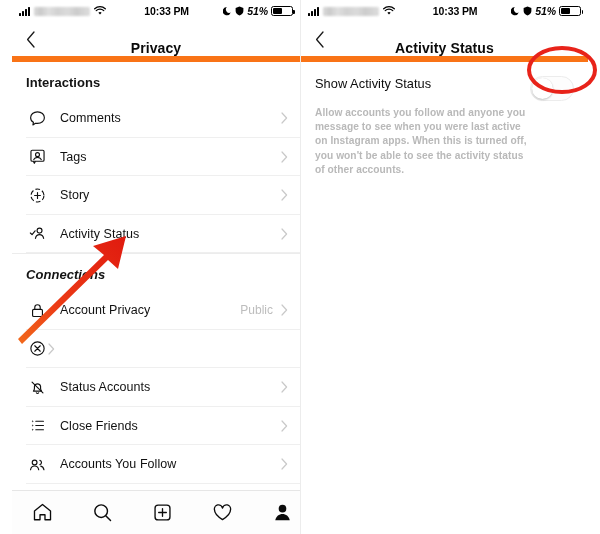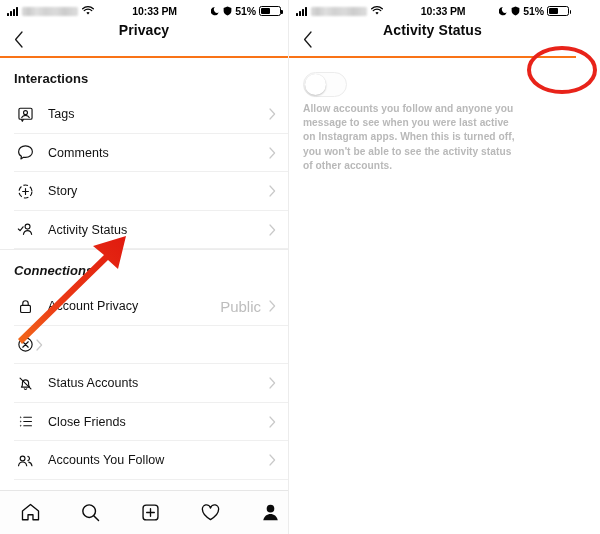--- a/index.html
+++ b/index.html
@@ -12,20 +12,21 @@
     background: #ffffff;
     font-family: "Liberation Sans", sans-serif;
     overflow: hidden;
     position: relative;
   }
   .screens {
     display: flex;
     width: 576px;
     height: 534px;
     position: relative;
+    padding-left: 12px;
   }
   .panel {
     width: 300px;
     height: 534px;
     position: relative;
     background: #ffffff;
     overflow: hidden;
   }
   .panel.right {
     border-left: 1px solid #ececec;
@@ -53,20 +54,21 @@
   .sb-center {
     flex: 1 1 auto;
     text-align: center;
     padding-left: 4px;
   }
   .sb-right {
     display: flex;
     align-items: center;
     gap: 3px;
     flex: 0 0 auto;
+    font-style: italic;
   }
   .signal {
     display: inline-flex;
     align-items: flex-end;
     gap: 1px;
     height: 9px;
   }
   .signal i {
     display: block;
     width: 2px;
@@ -109,23 +111,23 @@
     left: 1px; top: 1px; bottom: 1px;
     width: 9px;
     background: #000;
     border-radius: 1px;
   }
 
   
   .navbar {
     height: 34px;
     display: flex;
-    align-items: flex-start;
-    position: relative;
-    border-bottom: 2px solid #f97316;
+    align-items: flex-end;
+    position: relative;
+    border-bottom: 6px solid #f97316;
     background: #fff;
   }
   .nav-back {
     position: absolute;
     left: 8px;
     top: 50%;
     transform: translateY(-50%);
     width: 22px;
     height: 22px;
     display: flex;
@@ -187,21 +189,21 @@
   }
   .row .rlabel {
     margin-left: 12px;
     font-size: 12.5px;
     color: #111;
     flex: 1 1 auto;
     white-space: nowrap;
     letter-spacing: 0.05px;
   }
   .row .rvalue {
-    font-size: 15px;
+    font-size: 12px;
     color: #bdbdbd;
     margin-right: 8px;
   }
   .row .rchevron {
     color: #c9c9c9;
     flex: 0 0 auto;
     display: flex;
     align-items: center;
   }
 
@@ -333,41 +335,41 @@
       <div class="nav-title">Privacy</div>
     </div>
 
     <div class="list">
 
       <div class="section-header">Interactions</div>
 
       <div class="row">
         <span class="ricon">
           <svg width="17" height="17" viewBox="0 0 20 20">
+            <path d="M10 2.2 C5.3 2.2 1.9 5.2 1.9 9 C1.9 11.3 3.2 13.3 5.2 14.5 L4.6 17.6 L7.6 15.6 C8.4 15.7 9.2 15.8 10 15.8 C14.7 15.8 18.1 12.8 18.1 9 C18.1 5.2 14.7 2.2 10 2.2 Z" fill="none" stroke="#111" stroke-width="1.35" stroke-linejoin="round"></path>
+          </svg>
+        </span>
+        <span class="rlabel">Comments</span>
+        <span class="rchevron">
+          <svg width="7" height="12" viewBox="0 0 7 12">
+              <path d="M1 1 L5.6 6 L1 11" stroke="currentColor" stroke-width="1.2" fill="none" stroke-linecap="round" stroke-linejoin="round"></path>
+            </svg>
+        </span>
+      </div>
+
+      <div class="row">
+        <span class="ricon">
+          <svg width="17" height="17" viewBox="0 0 20 20">
             <rect x="2.3" y="2.6" width="15.4" height="13" rx="1.6" fill="none" stroke="#111" stroke-width="1.35"></rect>
             <circle cx="10" cy="7.8" r="2.3" fill="none" stroke="#111" stroke-width="1.35"></circle>
             <path d="M5.6 13.6 C6.4 11.8 8 11 10 11 C12 11 13.6 11.8 14.4 13.6" fill="none" stroke="#111" stroke-width="1.35" stroke-linecap="round"></path>
             <path d="M7.6 15.6 L6.3 18 L5.1 15.6" fill="none" stroke="#111" stroke-width="1.35" stroke-linejoin="round"></path>
           </svg>
         </span>
         <span class="rlabel">Tags</span>
-        <span class="rchevron">
-          <svg width="7" height="12" viewBox="0 0 7 12">
-              <path d="M1 1 L5.6 6 L1 11" stroke="currentColor" stroke-width="1.2" fill="none" stroke-linecap="round" stroke-linejoin="round"></path>
-            </svg>
-        </span>
-      </div>
-
-      <div class="row">
-        <span class="ricon">
-          <svg width="17" height="17" viewBox="0 0 20 20">
-            <path d="M10 2.2 C5.3 2.2 1.9 5.2 1.9 9 C1.9 11.3 3.2 13.3 5.2 14.5 L4.6 17.6 L7.6 15.6 C8.4 15.7 9.2 15.8 10 15.8 C14.7 15.8 18.1 12.8 18.1 9 C18.1 5.2 14.7 2.2 10 2.2 Z" fill="none" stroke="#111" stroke-width="1.35" stroke-linejoin="round"></path>
-          </svg>
-        </span>
-        <span class="rlabel">Comments</span>
         <span class="rchevron">
           <svg width="7" height="12" viewBox="0 0 7 12">
               <path d="M1 1 L5.6 6 L1 11" stroke="currentColor" stroke-width="1.2" fill="none" stroke-linecap="round" stroke-linejoin="round"></path>
             </svg>
         </span>
       </div>
 
       <div class="row">
         <span class="ricon">
           <svg width="17" height="17" viewBox="0 0 20 20">
@@ -553,20 +555,23 @@
       <div class="nav-back">
         <svg width="10" height="17" viewBox="0 0 10 17">
           <path d="M8 1 L1.6 8.5 L8 16" stroke="#1a1a1a" stroke-width="1.3" fill="none" stroke-linecap="round" stroke-linejoin="round"></path>
         </svg>
       </div>
       <div class="nav-title">Activity Status</div>
     </div>
 
     <div class="detail">
       <div class="detail-head">
+        <div>
+          <div class="detail-title">Show Activity Status</div>
+        </div>
         <div class="toggle">
           <span class="knob"></span>
         </div>
       </div>
       <div class="detail-desc">Allow accounts you follow and anyone you message to see when you were last active on Instagram apps. When this is turned off, you won't be able to see the activity status of other accounts.</div>
     </div>
 
   </div>
 </div>
 

